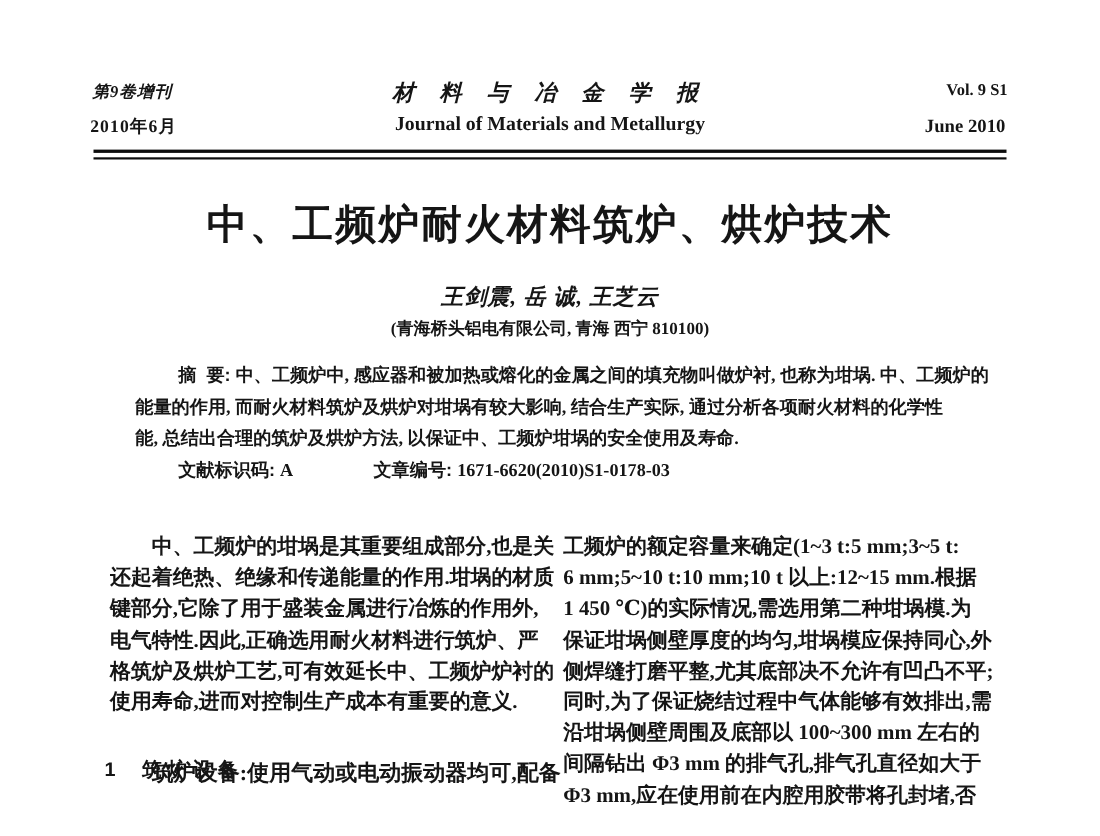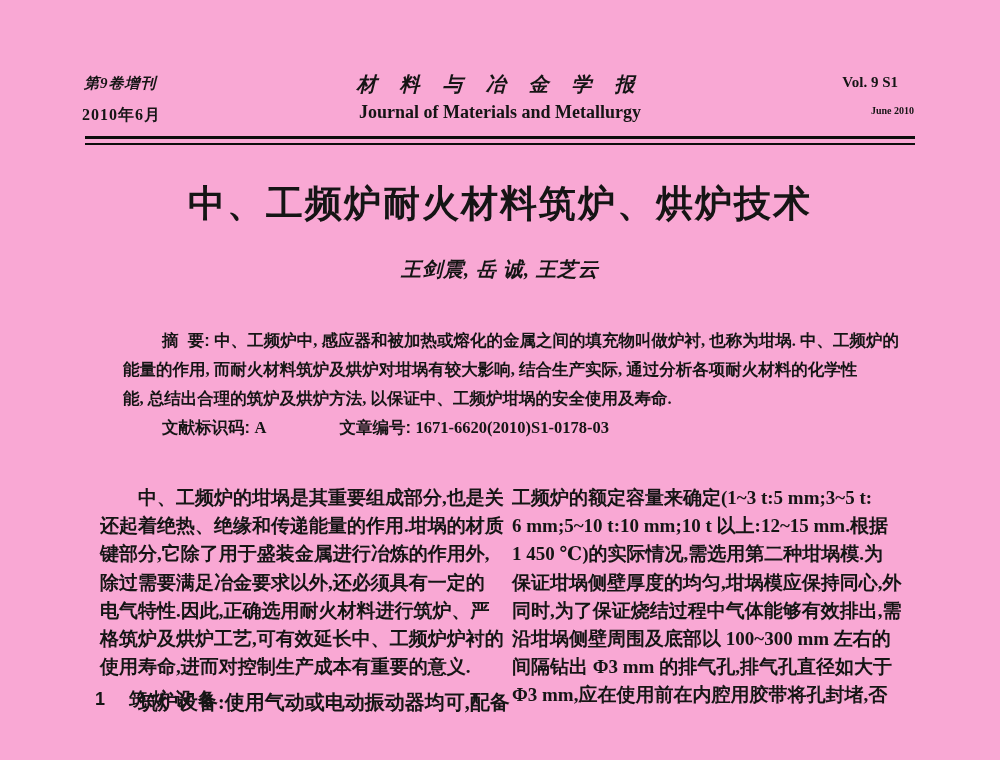--- a/index.html
+++ b/index.html
@@ -1,29 +1,29 @@
 <!DOCTYPE html>
 <html><head>
 <meta charset="utf-8">
 <style>
   html,body{margin:0;padding:0;background:#e8e8e8;}
   #page{
-    position:relative;width:1000px;height:760px;background:#f9a8d4;
+    position:relative;width:1000px;height:760px;background:#ffffff;
     font-family:"Liberation Serif","DejaVu Serif",serif;color:#151515;
     overflow:hidden;
   }
   .abs{position:absolute;}
   
   .hdr-issue{left:84px;top:74px;font-size:15px;font-weight:700;font-style:italic;letter-spacing:1px;}
   .hdr-date-cn{left:82px;top:105px;font-size:16px;font-weight:700;letter-spacing:1px;}
   .hdr-center{left:0;right:0;text-align:center;}
   .hdr-journal-cn{top:71px;font-size:20px;font-weight:700;font-style:italic;letter-spacing:9px;}
   .hdr-journal-en{top:102px;font-size:18px;font-weight:600;}
-  .hdr-vol{right:102px;top:74px;font-size:15px;font-weight:700;text-align:right;}
-  .hdr-date-en{right:86px;top:105px;font-size:10px;font-weight:600;text-align:right;}
+  .hdr-vol{right:84px;top:74px;font-size:15px;font-weight:700;text-align:right;}
+  .hdr-date-en{right:86px;top:105px;font-size:17px;font-weight:600;text-align:right;}
   .hdr-rule{left:85px;top:136px;width:830px;height:4px;
     border-top:3px solid #0d0d0d;border-bottom:2px solid #0d0d0d;}
   
   .art-title{left:0;right:0;top:179px;text-align:center;
     font-family:"Liberation Sans","DejaVu Sans",sans-serif;
     font-size:37px;font-weight:800;letter-spacing:2px;}
   .art-authors{left:0;right:0;top:256px;text-align:center;
     font-size:20px;font-weight:700;font-style:italic;letter-spacing:1px;}
   .art-affil{left:0;right:0;top:289px;text-align:center;
     font-size:15.5px;font-weight:600;}
@@ -52,48 +52,49 @@
   <div class="abs hdr-issue">第9卷增刊</div>
   <div class="abs hdr-date-cn">2010年6月</div>
   <div class="abs hdr-center hdr-journal-cn">材 料 与 冶 金 学 报</div>
   <div class="abs hdr-center hdr-journal-en">Journal of Materials and Metallurgy</div>
   <div class="abs hdr-vol">Vol. 9 S1</div>
   <div class="abs hdr-date-en">June 2010</div>
   <div class="abs hdr-rule"></div>
 
   <div class="abs art-title">中、工频炉耐火材料筑炉、烘炉技术</div>
   <div class="abs art-authors">王剑震, 岳  诚, 王芝云</div>
+  <div class="abs art-affil">(青海桥头铝电有限公司, 青海 西宁 810100)</div>
 
   <div class="abs abstract">
     <div class="ln"><span class="blabel">摘  要: </span><span>中、工频炉中, 感应器和被加热或熔化的金属之间的填充物叫做炉衬, 也称为坩埚. 中、工频炉的</span></div>
     <div class="ln">能量的作用, 而耐火材料筑炉及烘炉对坩埚有较大影响, 结合生产实际, 通过分析各项耐火材料的化学性</div>
     <div class="ln">能, 总结出合理的筑炉及烘炉方法, 以保证中、工频炉坩埚的安全使用及寿命.</div>
     <div class="ln"><span class="blabel">文献标识码: </span><span>A</span><span class="gap"></span><span class="blabel">文章编号: </span><span>1671-6620(2010)S1-0178-03</span></div>
   </div>
 
   <div class="abs col left-col">
     <div class="ln indent">中、工频炉的坩埚是其重要组成部分,也是关</div>
     <div class="ln">还起着绝热、绝缘和传递能量的作用.坩埚的材质</div>
     <div class="ln">键部分,它除了用于盛装金属进行冶炼的作用外,</div>
-    <div class="ln">除过需要满足冶金要求以外,还必须具有一定的</div>
     <div class="ln">电气特性.因此,正确选用耐火材料进行筑炉、严</div>
     <div class="ln">格筑炉及烘炉工艺,可有效延长中、工频炉炉衬的</div>
     <div class="ln">使用寿命,进而对控制生产成本有重要的意义.</div>
   </div>
 
   <div class="abs sec-head">
     <span class="num">1</span><span class="ttl">筑炉设备</span>
   </div>
 
   <div class="abs para2">筑炉设备:使用气动或电动振动器均可,配备</div>
 
   <div class="abs col right-col">
     <div class="ln">工频炉的额定容量来确定(1~3 t:5 mm;3~5 t:</div>
     <div class="ln">6 mm;5~10 t:10 mm;10 t 以上:12~15 mm.根据</div>
     <div class="ln">1 450 ℃)的实际情况,需选用第二种坩埚模.为</div>
     <div class="ln">保证坩埚侧壁厚度的均匀,坩埚模应保持同心,外</div>
+    <div class="ln">侧焊缝打磨平整,尤其底部决不允许有凹凸不平;</div>
     <div class="ln">同时,为了保证烧结过程中气体能够有效排出,需</div>
     <div class="ln">沿坩埚侧壁周围及底部以 100~300 mm 左右的</div>
     <div class="ln">间隔钻出 Φ3 mm 的排气孔,排气孔直径如大于</div>
     <div class="ln">Φ3 mm,应在使用前在内腔用胶带将孔封堵,否</div>
   </div>
 
 </div>
 
 </body></html>

